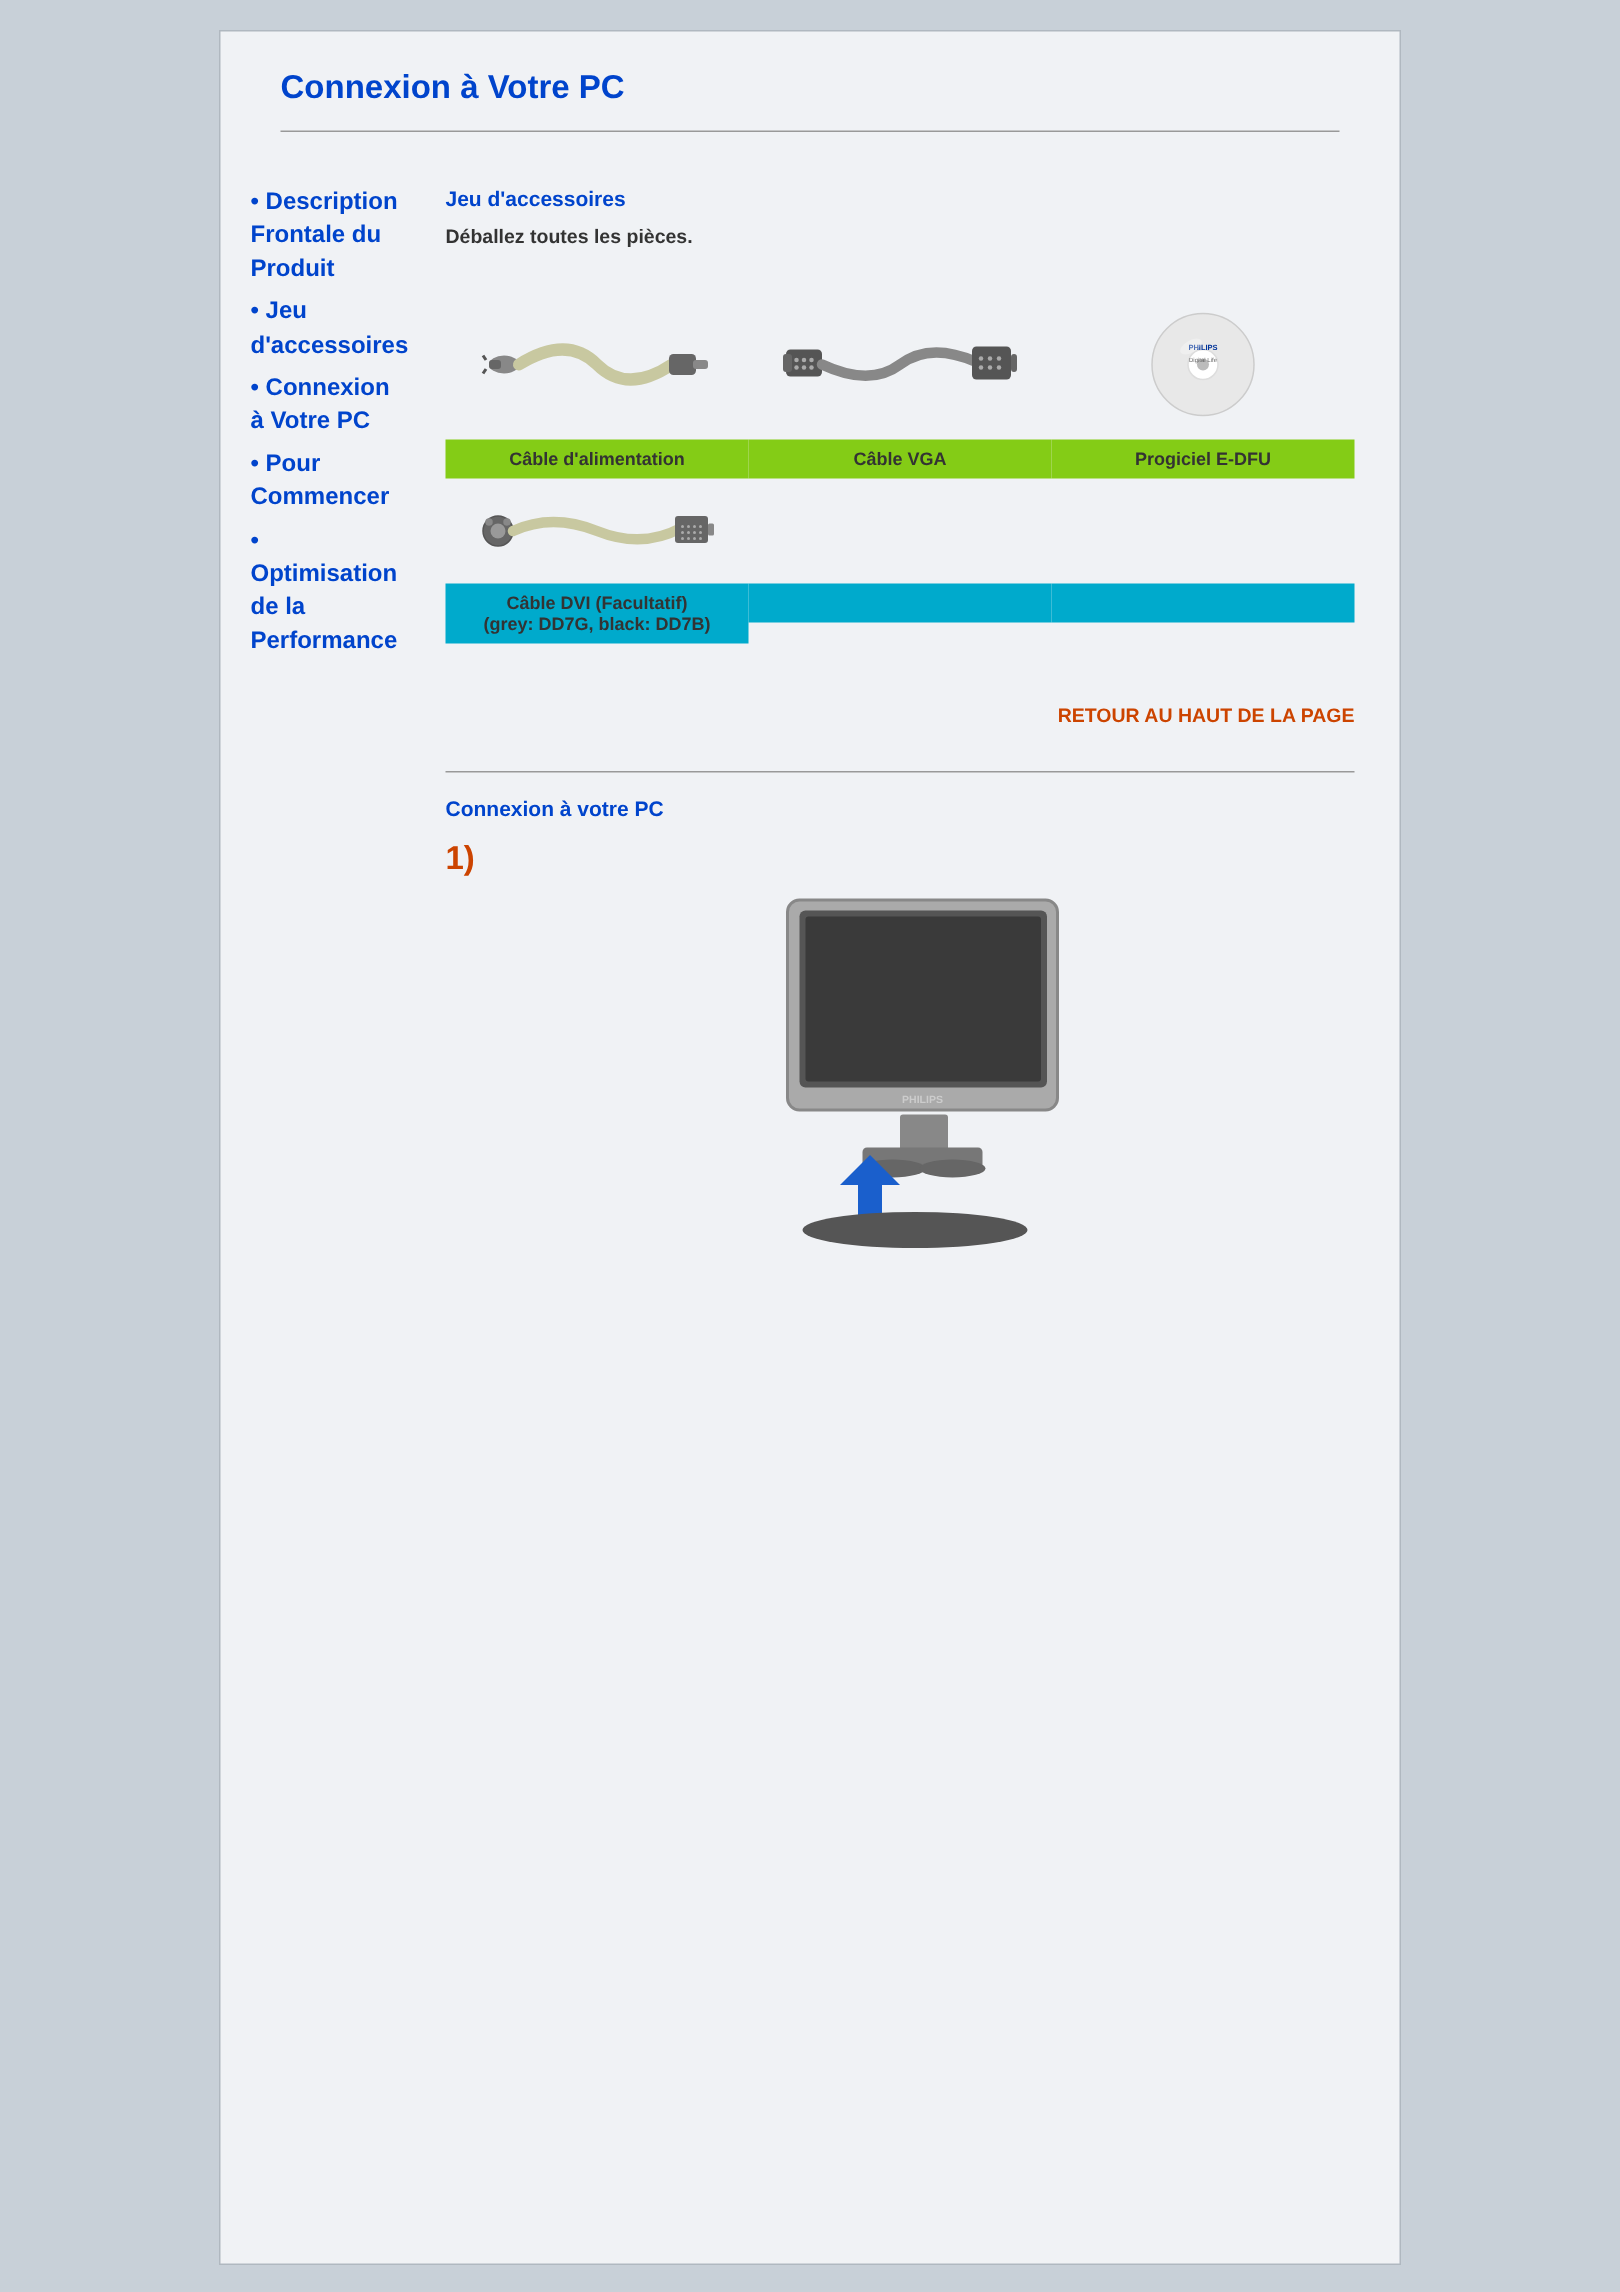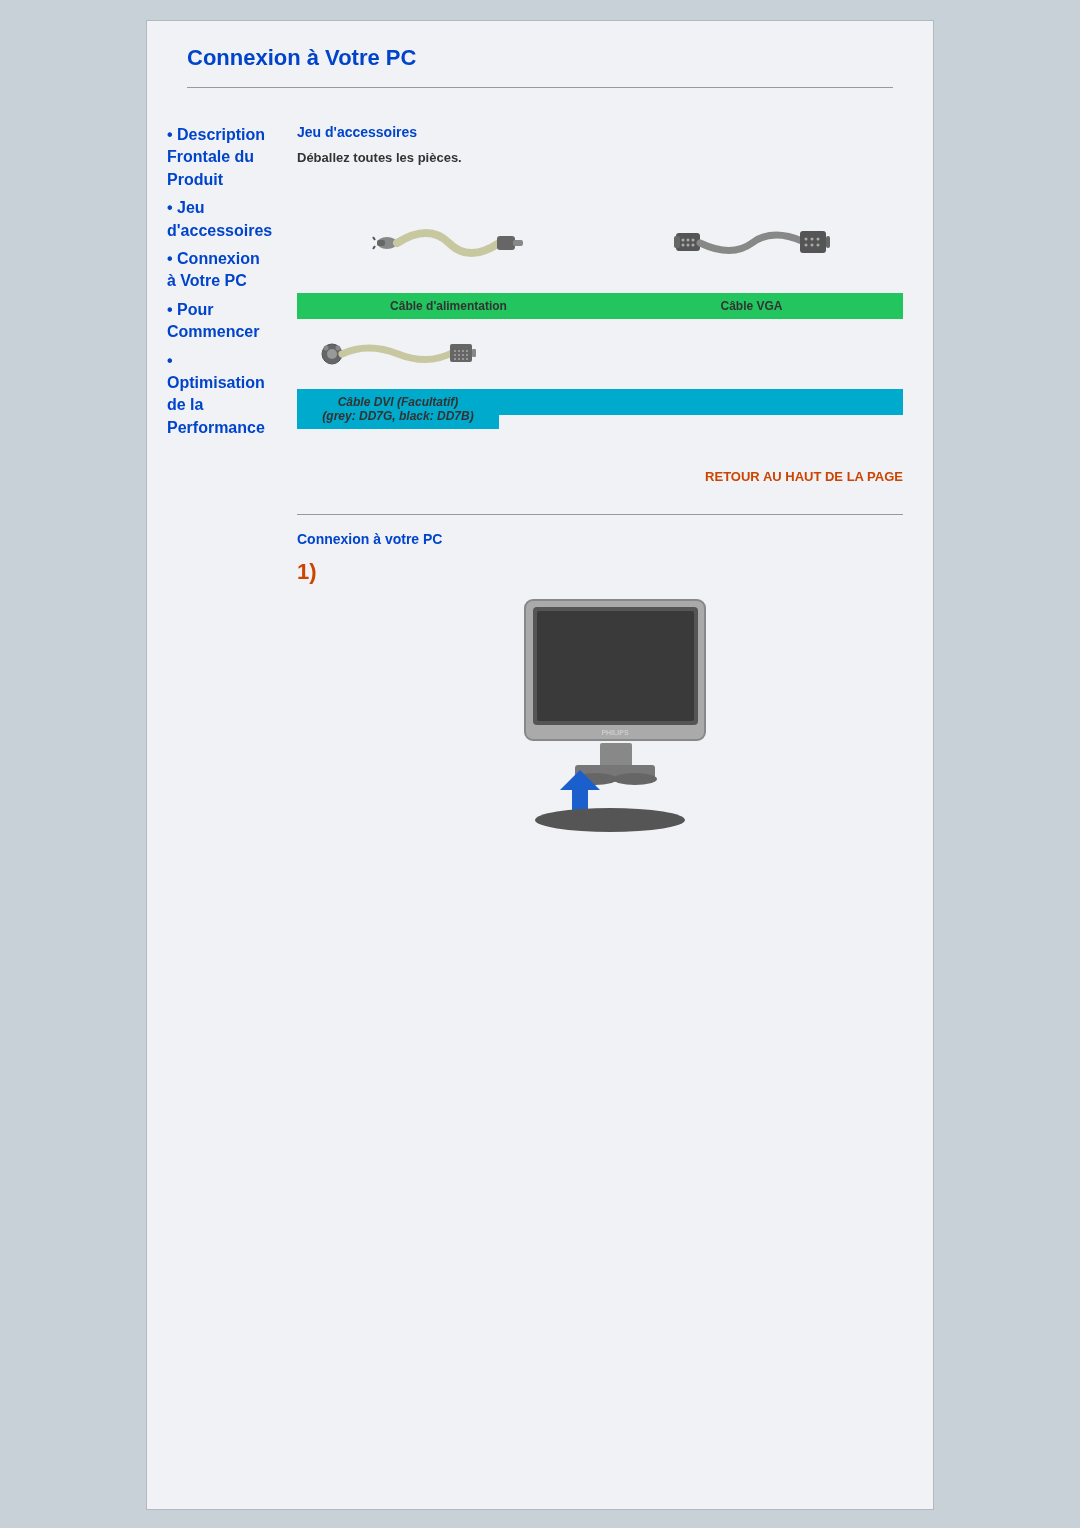--- a/index.html
+++ b/index.html
@@ -99,34 +99,33 @@
     .accessory-image {
       width: 100%;
       height: 100px;
       display: flex;
       align-items: center;
       justify-content: center;
       margin-bottom: 0;
     }
 
     .accessory-label {
-      background: #22c55e;
+      background: #84cc16;
       color: #333;
       font-size: 12px;
       font-weight: bold;
       text-align: center;
       padding: 6px 4px;
       width: 100%;
     }
 
     .accessories-row2 {
       display: flex;
       gap: 0;
       margin-bottom: 20px;
-      font-style: italic;
     }
 
     .accessory-item2 {
       flex: 1;
       display: flex;
       flex-direction: column;
       align-items: center;
     }
 
     .accessory-image2 {
@@ -279,20 +278,39 @@
               <circle cx="146" cy="36" r="1.5" fill="#aaa"></circle>
               <circle cx="134" cy="42" r="1.5" fill="#aaa"></circle>
               <circle cx="140" cy="42" r="1.5" fill="#aaa"></circle>
               <circle cx="146" cy="42" r="1.5" fill="#aaa"></circle>
               <rect x="154" y="33" width="4" height="12" rx="2" fill="#666"></rect>
             </svg>
           </div>
           <div class="accessory-label">Câble VGA</div>
         </div>
 
+        <div class="accessory-item">
+          <div class="accessory-image">
+            <svg class="disc-svg" viewBox="0 0 80 80">
+
+              <circle cx="40" cy="40" r="34" fill="#e8e8e8" stroke="#ccc" stroke-width="1"></circle>
+
+              <circle cx="40" cy="40" r="10" fill="white" stroke="#ddd" stroke-width="1"></circle>
+
+              <circle cx="40" cy="40" r="4" fill="#bbb"></circle>
+
+              <rect x="20" y="22" width="40" height="10" rx="2" fill="transparent"></rect>
+              <text x="40" y="30" text-anchor="middle" font-size="5" font-family="Arial" fill="#003399" font-weight="bold">PHILIPS</text>
+              <text x="40" y="38" text-anchor="middle" font-size="4" font-family="Arial" fill="#666">Digital Life</text>
+
+              <ellipse cx="32" cy="28" rx="8" ry="4" fill="rgba(255,255,255,0.3)" transform="rotate(-30 32 28)"></ellipse>
+            </svg>
+          </div>
+          <div class="accessory-label">Progiciel E-DFU</div>
+        </div>
       </div>
 
       <div class="accessories-row2">
 
         <div class="accessory-item2">
           <div class="accessory-image2">
             <svg class="dvi-cable-svg" viewBox="0 0 160 60">
 
               <circle cx="14" cy="30" r="10" fill="#666" stroke="#555" stroke-width="1"></circle>
               <circle cx="14" cy="30" r="5" fill="#999"></circle>

